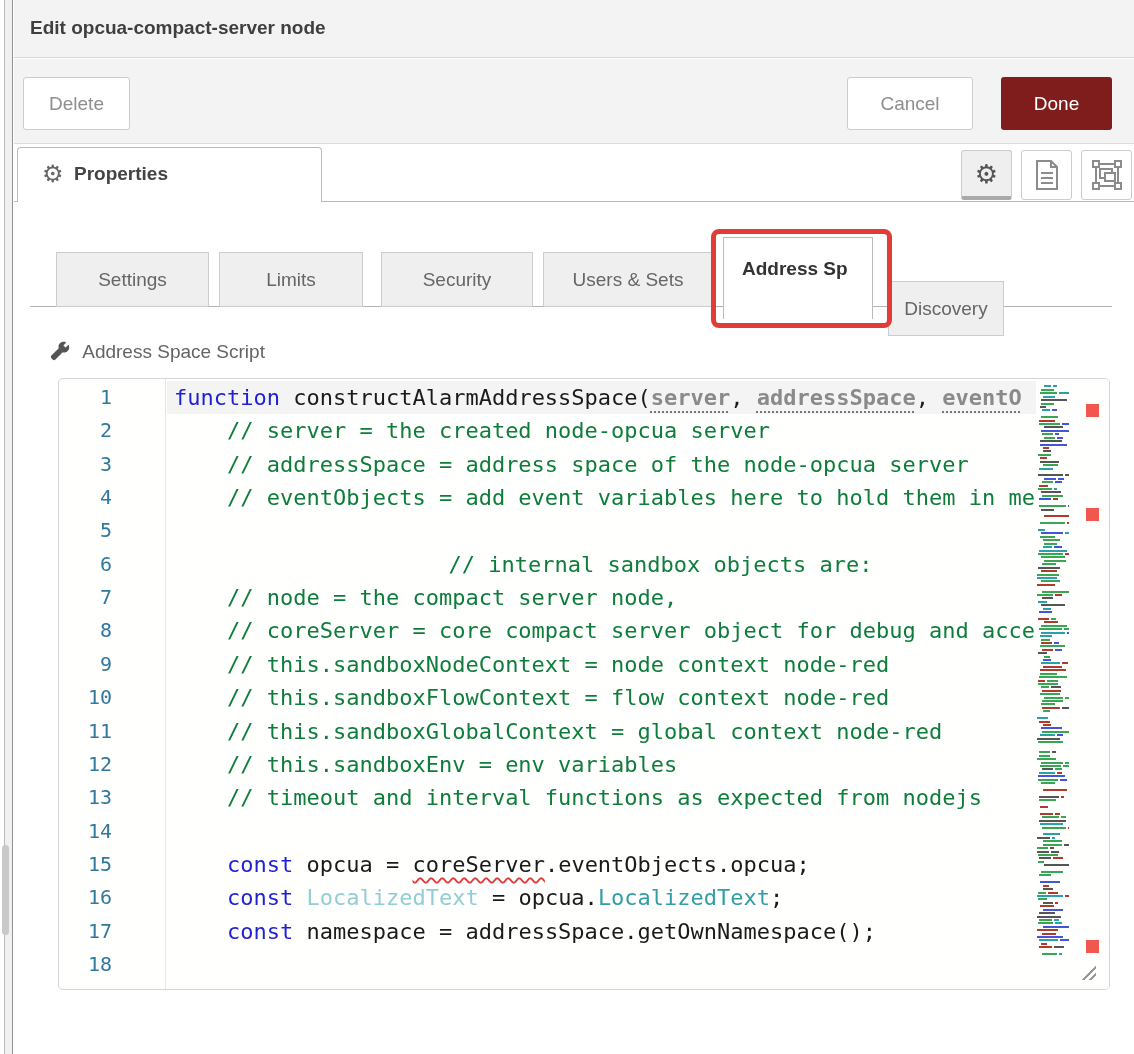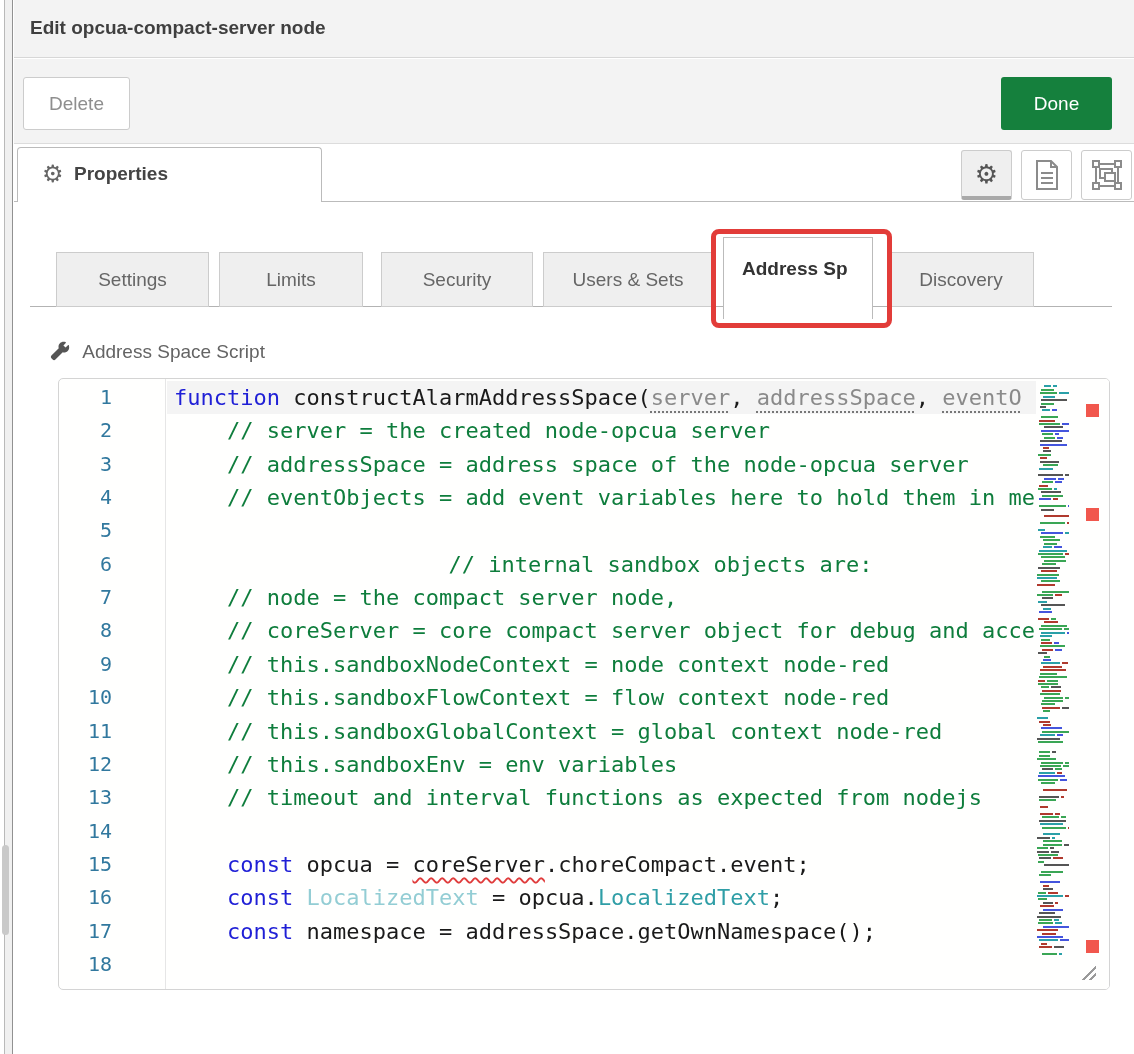--- a/index.html
+++ b/index.html
@@ -50,21 +50,21 @@
   .editor { position:absolute; left:58px; top:378px; width:1052px; height:612px; background:#fffffe; border:1px solid #d4d4d4; border-radius:5px; overflow:hidden; font-family:"DejaVu Sans Mono", monospace; cursor:text; }
   .gutter { position:absolute; left:0; top:0; width:107px; height:612px; border-right:1px solid #e6e6e6; }
   .gnum { position:absolute; right:53px; width:54px; height:33px; text-align:right; color:#31789e; font-size:20px; line-height:33px; }
   .code-area { position:absolute; left:108px; top:0; width:927px; height:612px; overflow:hidden; }
   .crow { position:absolute; left:0; width:927px; height:33px; line-height:33px; font-size:22px; white-space:pre; color:#1a1a1a; }
   .crow.cur { background:#f4f4f4; }
   .crow .txt { padding-left:7px; display:inline-block; }
   .tk-kw { color:#1f1fd6; }
   .tk-cm { color:#0e7d3c; }
   .tk-pl { color:#1a1a1a; }
-  .tk-param { color:#8a8a8a; text-decoration:underline dotted #777 2px; text-underline-offset:6px; }
+  .tk-param { color:#8a8a8a; text-decoration:underline dotted #777 2px; text-underline-offset:6px;font-weight:bold; }
   .tk-err { color:#1a1a1a; text-decoration:underline wavy #e03c3c 2px; text-underline-offset:5px; }
   .tk-type { color:#2f9ea6; }
   .tk-typefade { color:#93cdd4; }
 
   .minimap { position:absolute; left:977px; top:0; width:33px; height:612px; background:#fffffe; cursor:pointer; }
   .mseg { position:absolute; height:2px; }
   .ruler { position:absolute; left:1010px; top:0; width:41px; height:612px; background:#fffffe; }
   .marker { position:absolute; left:17px; width:13px; height:13px; background:#f1574d; }
   .resize-handle { position:absolute; left:1018px; top:584px; width:19px; height:17px; cursor:nwse-resize;
       background:repeating-linear-gradient(135deg,#9a9a9a 0 2px,transparent 2px 5px);
@@ -79,21 +79,22 @@
     <div class="inner"></div>
     <div class="scroll-thumb"></div>
   </div>
 
   <div class="hdr">
     <div class="hdr-title">Edit opcua-compact-server node</div>
   </div>
 
   <div class="btnbar">
     <button class="btn btn-delete">Delete</button>
-    <button class="btn btn-done" id="done-btn" style="background: #15803d;">Done</button>
+    <button class="btn btn-cancel">Cancel</button>
+    <button class="btn btn-done" id="done-btn" style="background: #7f1d1d;">Done</button>
   </div>
 
   <div class="propbar">
     <div class="baseline"></div>
     <div class="prop-tab">
       <span class="gear">⚙</span>
       <span class="lbl">Properties</span>
     </div>
     <div class="ibtn ibtn-gear active"><span>⚙</span></div>
     <div class="ibtn ibtn-doc">
@@ -117,21 +118,21 @@
       </svg>
     </div>
   </div>
 
   <div class="tab-line"></div>
   <div id="ntabs">
       <div class="ntab" style="left: 56px; width: 153px;">Settings</div>
       <div class="ntab" style="left: 219px; width: 144px;">Limits</div>
       <div class="ntab" style="left: 381px; width: 152px;">Security</div>
       <div class="ntab" style="left: 543px; width: 170px;">Users &amp; Sets</div>
-      <div class="ntab" style="left: 888px; width: 146px;">Discovery</div>
+      <div class="ntab" style="left: 888px; width: 116px; margin-top: 29px;">Discovery</div>
     </div>
   <div class="ntab-active">Address Sp</div>
   <div class="annotation"></div>
 
   <div class="script-label">
     <svg width="20" height="20" viewBox="0 0 24 24">
       <path fill="#555" d="M22.7 5.3c-.2-.5-.8-.6-1.2-.2l-2.8 2.8-2.6-2.6 2.8-2.8c.4-.4.2-1-.3-1.2C17.9 1.1 17 1 16.2 1c-3.3 0-6 2.7-6 6 0 .6.1 1.2.3 1.7L1.7 17.5c-.9.9-.9 2.4 0 3.3l1.5 1.5c.9.9 2.4.9 3.3 0l8.8-8.8c.5.2 1.1.3 1.7.3 3.3 0 6-2.7 6-6 0-.9-.2-1.7-.3-2.5z"></path>
     </svg>
     <span>Address Space Script</span>
   </div>
@@ -166,21 +167,21 @@
         <div class="crow" style="top: 135.4px;"><span class="txt"></span></div>
         <div class="crow" style="top: 168.75px; text-align: center;"><span class="txt"><span class="tk-cm">    // internal sandbox objects are:</span></span></div>
         <div class="crow" style="top: 202.1px;"><span class="txt"><span class="tk-cm">    // node = the compact server node,</span></span></div>
         <div class="crow" style="top: 235.45px;"><span class="txt"><span class="tk-cm">    // coreServer = core compact server object for debug and acces</span></span></div>
         <div class="crow" style="top: 268.8px;"><span class="txt"><span class="tk-cm">    // this.sandboxNodeContext = node context node-red</span></span></div>
         <div class="crow" style="top: 302.15px;"><span class="txt"><span class="tk-cm">    // this.sandboxFlowContext = flow context node-red</span></span></div>
         <div class="crow" style="top: 335.5px;"><span class="txt"><span class="tk-cm">    // this.sandboxGlobalContext = global context node-red</span></span></div>
         <div class="crow" style="top: 368.85px;"><span class="txt"><span class="tk-cm">    // this.sandboxEnv = env variables</span></span></div>
         <div class="crow" style="top: 402.2px;"><span class="txt"><span class="tk-cm">    // timeout and interval functions as expected from nodejs</span></span></div>
         <div class="crow" style="top: 435.55px;"><span class="txt"></span></div>
-        <div class="crow" style="top: 468.9px;"><span class="txt"><span class="tk-pl">    </span><span class="tk-kw">const</span><span class="tk-pl"> opcua = </span><span class="tk-err">coreServer</span><span class="tk-pl">.choreCompact.event;</span></span></div>
+        <div class="crow" style="top: 468.9px;"><span class="txt"><span class="tk-pl">    </span><span class="tk-kw">const</span><span class="tk-pl"> opcua = </span><span class="tk-err">coreServer</span><span class="tk-pl">.eventObjects.opcua;</span></span></div>
         <div class="crow" style="top: 502.25px;"><span class="txt"><span class="tk-pl">    </span><span class="tk-kw">const</span><span class="tk-pl"> </span><span class="tk-typefade">LocalizedText</span><span class="tk-pl"> = opcua.</span><span class="tk-type">LocalizedText</span><span class="tk-pl">;</span></span></div>
         <div class="crow" style="top: 535.6px;"><span class="txt"><span class="tk-pl">    </span><span class="tk-kw">const</span><span class="tk-pl"> namespace = addressSpace.getOwnNamespace();</span></span></div>
         <div class="crow" style="top: 568.95px;"><span class="txt"></span></div>
         <div class="crow" style="top: 602.3px;"><span class="txt"><span class="tk-pl">    </span><span class="tk-kw">const</span><span class="tk-pl"> </span><span class="tk-type">Variant</span><span class="tk-pl"> = opcua.</span><span class="tk-type">Variant</span><span class="tk-pl">;</span></span></div>
       </div>
     <div class="minimap" id="minimap">
         <div class="mseg" style="top: 6.42px; left: 7.79385px; width: 6.90121px; background: rgb(42, 160, 168);"></div>
         <div class="mseg" style="top: 6.42px; left: 16.6951px; width: 4.29428px; background: rgb(42, 160, 168);"></div>
         <div class="mseg" style="top: 9.84px; left: 4.81014px; width: 13.0159px; background: rgb(58, 166, 85);"></div>
         <div class="mseg" style="top: 13.26px; left: 3.90744px; width: 16.9217px; background: rgb(58, 166, 85);"></div>

